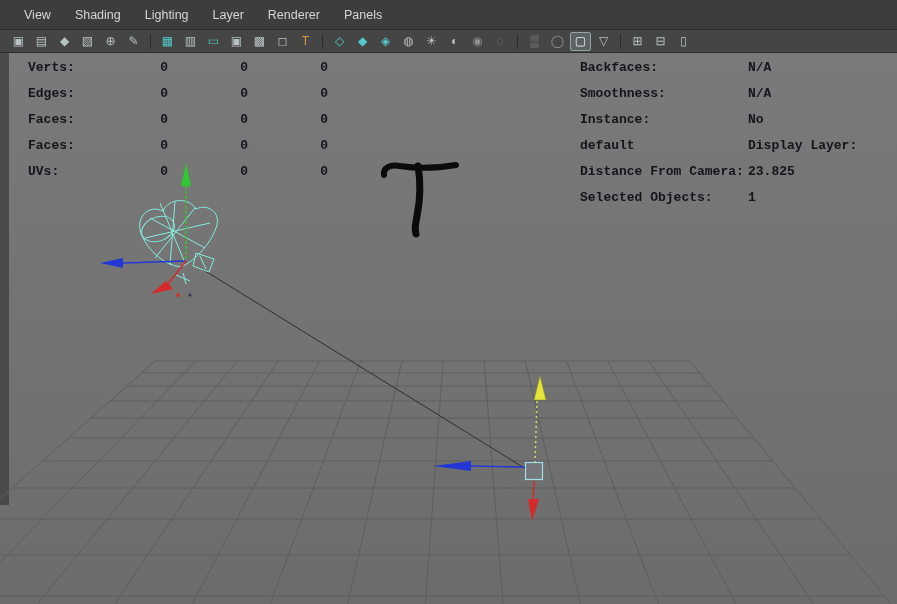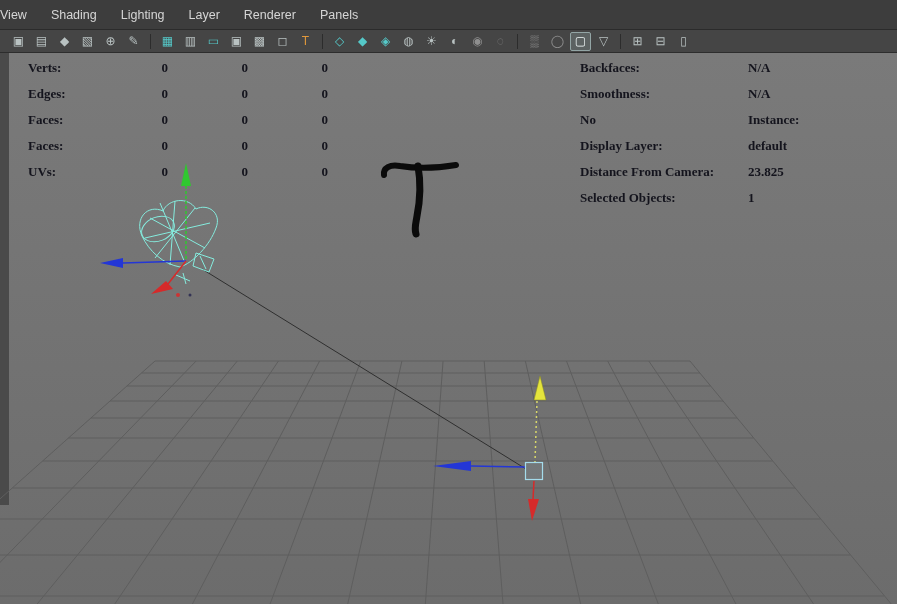--- a/index.html
+++ b/index.html
@@ -2,41 +2,41 @@
 <html><head>
 <meta charset="utf-8">
 <style>
   * { margin:0; padding:0; box-sizing:border-box; }
   html,body { width:897px; height:604px; overflow:hidden; background:#333; }
   body { font-family:"Liberation Sans", sans-serif; }
   .app { position:relative; width:897px; height:604px; display:flex; flex-direction:column; background:#717171; }
 
   
   .menubar { height:30px; background:#3d3d3d; display:flex; align-items:center; gap:24px;
-             padding:0 0; border-bottom:1px solid #2b2b2b; flex:0 0 auto; }
+             padding:0 24px; border-bottom:1px solid #2b2b2b; flex:0 0 auto; }
   .menu-item { color:#d6d6d6; font-size:12.5px; cursor:default; }
 
   
   .toolbar { height:23px; background:#454545; display:flex; align-items:center;
              padding:0 8px; gap:2px; border-bottom:1px solid #2d2d2d; flex:0 0 auto; }
   .tool-btn { width:21px; height:19px; display:flex; align-items:center; justify-content:center;
               font-size:12px; line-height:1; color:#b9c2c2; border:1px solid transparent; border-radius:2px; }
   .tool-btn.active { background:#5c6262; border-color:#93a5a5; color:#eef5f5; }
   .tool-sep { width:1px; height:15px; background:#2c2c2c; margin:0 4px; flex:0 0 auto; }
 
   
   .viewport { position:relative; flex:1 1 auto; overflow:hidden;
               background:linear-gradient(#7a7a7a, #6c6c6c); }
   .left-strip { position:absolute; left:0; top:0; width:9px; height:452px; background:#4a4a4a; z-index:0; }
   svg.scene { position:absolute; left:0; top:0; z-index:1; }
   #grid-lines line { stroke:#5e5e5e; stroke-width:1; }
 
   
   .hud { position:absolute; inset:0; z-index:2; pointer-events:none;
-         font-family:Liberation Serif, serif; font-weight:bold; font-size:13px; color:#14141d; }
+         font-family:Liberation Mono, monospace; font-weight:bold; font-size:13px; color:#14141d; }
   .hud-left { position:absolute; left:28px; top:2px; display:grid;
               grid-template-columns:90px 50px 80px 80px; grid-auto-rows:26px; }
   .hud-left .val { text-align:right; }
   .hud-right { position:absolute; left:580px; top:2px; display:grid;
                grid-template-columns:168px 130px; grid-auto-rows:26px; }
   .hud span { line-height:26px; white-space:nowrap; }
 </style>
 </head>
 <body>
 
@@ -182,24 +182,24 @@
         <span class="val">0</span>
         <span class="val">0</span>
         <span class="val">0</span>
       </div>
 
       <div class="hud-right">
         <span>Backfaces:</span>
         <span>N/A</span>
         <span>Smoothness:</span>
         <span>N/A</span>
+        <span>Instance:</span>
         <span>No</span>
-        <span>Instance:</span>
+        <span>default</span>
         <span>Display Layer:</span>
-        <span>default</span>
         <span>Distance From Camera:</span>
         <span>23.825</span>
         <span>Selected Objects:</span>
         <span>1</span>
       </div>
     </div>
   </div>
 </div>
 
 </body></html>

